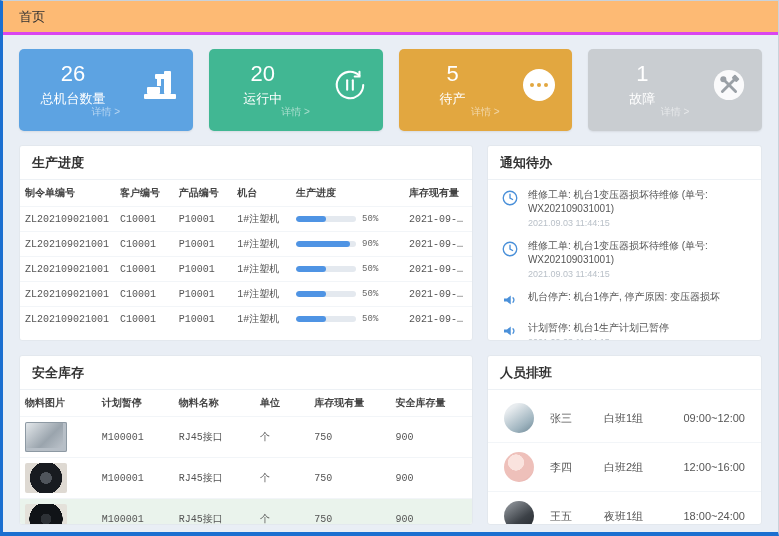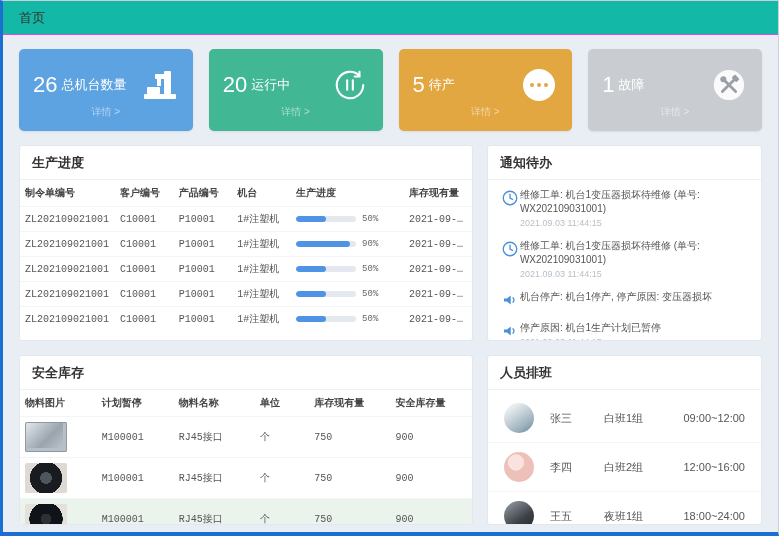--- a/index.html
+++ b/index.html
@@ -5,30 +5,30 @@
   * { margin:0; padding:0; box-sizing:border-box; }
   html,body { width:779px; height:536px; background:#dfe6ee; }
   body { font-family:"Liberation Sans","DejaVu Sans",sans-serif; }
 
   .window{
     width:779px;height:536px;
     border-left:3px solid #1b6fd0;border-bottom:4px solid #1b6fd0;
     border-top:1px solid #c9d2da;border-right:1px solid #c9d2da;
     background:#e9eef5;overflow:hidden;
   }
-  .topbar{height:34px;background:#14b8a6;border-bottom:1px solid #d946ef;display:flex;align-items:center;padding:0 16px;}
+  .topbar{height:34px;background:#fdba74;border-bottom:3px solid #d946ef;display:flex;align-items:center;padding:0 16px;}
   .tab-home{font-size:13px;color:#333;cursor:pointer;}
 
   .content{padding:14px 16px 0 16px;}
 
   
   .cards{display:flex;gap:16px;}
   .card{flex:1;height:82px;border-radius:5px;color:#fff;position:relative;padding:10px 14px 0;cursor:pointer;box-shadow:0 1px 2px rgba(0,0,0,0.08);}
   .card-main{display:flex;justify-content:space-between;align-items:center;height:52px;}
-  .card-left{display:flex;flex-direction:row;align-items:center;gap:4px;min-width:80px;}
+  .card-left{display:flex;flex-direction:column;align-items:center;gap:4px;min-width:80px;}
   .card-value{font-size:22px;line-height:1.05;}
   .card-label{font-size:13px;}
   .card-icon{width:38px;height:38px;display:flex;align-items:center;justify-content:center;}
   .card-detail{position:absolute;left:0;right:0;bottom:12px;text-align:center;font-size:10px;color:rgba(255,255,255,0.55);cursor:pointer;}
   .dot-circle{width:32px;height:32px;border-radius:50%;background:#fff;display:flex;align-items:center;justify-content:center;gap:3px;}
   .dot-circle i{width:4px;height:4px;border-radius:50%;background:#e2a740;display:block;}
 
   
   .grid{display:grid;grid-template-columns:1.65fr 1fr;grid-template-rows:196px 170px;gap:14px;margin-top:14px;}
   .panel{background:#fff;border:1px solid #e3e8ee;border-radius:3px;overflow:hidden;display:flex;flex-direction:column;}
@@ -40,21 +40,21 @@
 
   
   .c-order{width:21%;} .c-cust{width:13%;} .c-prod{width:13%;} .c-mach{width:13%;} .c-prog{width:25%;} .c-date{width:15%;}
   .pwrap{display:flex;align-items:center;}
   .ptrack{width:60px;height:6px;background:#e4e9ef;border-radius:3px;overflow:hidden;flex:0 0 auto;}
   .pfill{height:100%;background:#4f94e4;border-radius:3px;width:0;}
   .ptext{margin-left:6px;font-size:9px;color:#666;}
 
   
   .notif-list{padding:2px 0;overflow:hidden;}
-  .notif{display:flex;padding:6px 12px 5px;cursor:pointer;}
+  .notif{display:flex;gap:8px;padding:6px 12px 5px;cursor:pointer;}
   .nicon{flex:0 0 auto;width:20px;height:20px;display:flex;align-items:center;justify-content:center;}
   .nbody{flex:1;min-width:0;}
   .ntext{font-size:10px;color:#555;line-height:1.4;}
   .ntime{font-size:9px;color:#b9c0c8;margin-top:2px;}
   .ntime:empty{display:none;}
 
   
   .c-img{width:17%;} .c-code{width:17%;} .c-name{width:18%;} .c-unit{width:12%;} .c-qty{width:18%;} .c-safe{width:18%;}
   .img-box{width:42px;height:30px;border-radius:2px;}
   .img-rj45{background:linear-gradient(135deg,#e7ebee 0%,#9aa4ad 55%,#c6ccd3 100%);box-shadow:inset 0 0 0 1px #8d99a3, inset -6px -6px 0 -2px #b7bfc7;}
@@ -300,21 +300,21 @@
           </div>
 
           <div class="notif">
             <span class="nicon">
               <svg width="18" height="18" viewBox="0 0 24 24">
                   <path d="M4 10v4h4l5 4V6l-5 4H4z" fill="#4a90d9"></path>
                   <path d="M16 9a4.5 4.5 0 0 1 0 6" stroke="#4a90d9" fill="none" stroke-width="1.6" stroke-linecap="round"></path>
                 </svg>
             </span>
             <div class="nbody">
-              <div class="ntext">停产原因: 机台1生产计划已暂停</div>
+              <div class="ntext">计划暂停: 机台1生产计划已暂停</div>
               <div class="ntime">2021.09.03 11:44:15</div>
             </div>
           </div>
 
         </div>
       </div>
 
       <div class="panel">
         <div class="panel-title">安全库存</div>
         <table>

